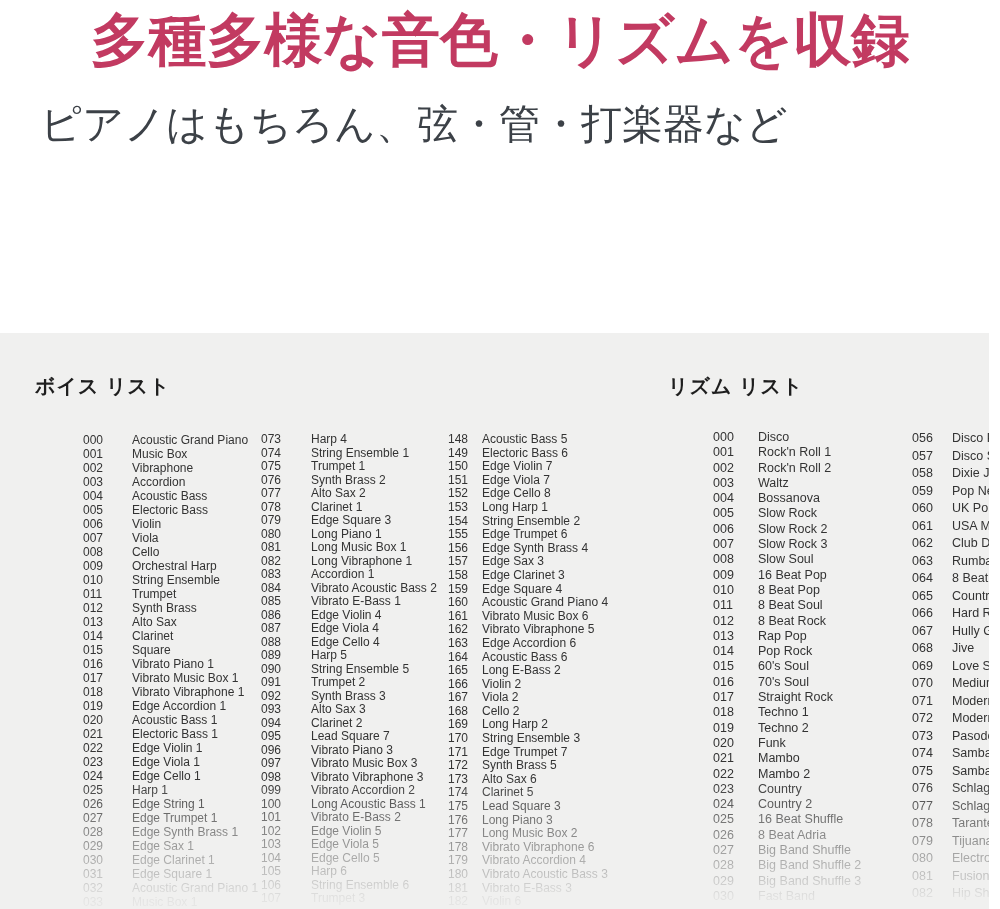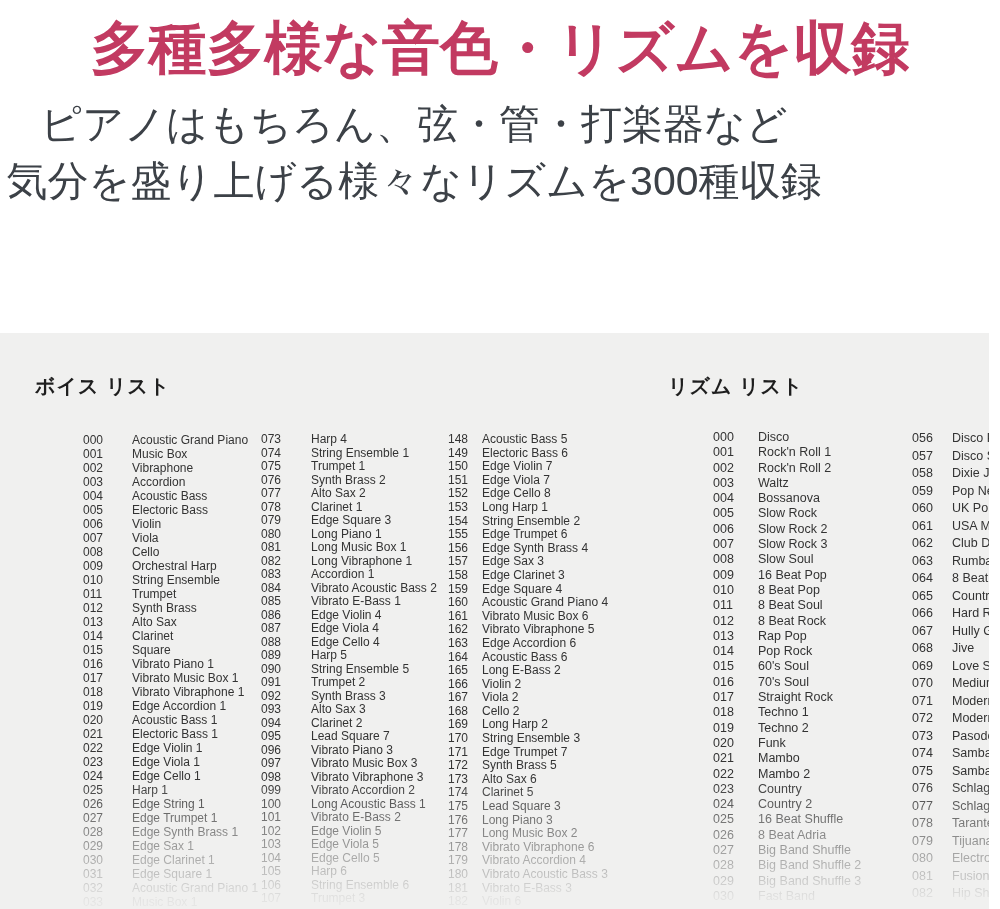--- a/index.html
+++ b/index.html
@@ -2,21 +2,21 @@
 <html style="--accent: #c23a61; --panel-bg: #f0f0ef; --body-text: #3c4147; --list-text: #333333;"><head>
 <meta charset="utf-8">
 <style>
   html,body{margin:0;padding:0;background:#ffffff;}
   #page{
     position:relative;width:1000px;height:909px;overflow:hidden;
     background:#ffffff;
     font-family:"Liberation Sans","DejaVu Sans",sans-serif;
   }
   .page-title{
-    position:absolute;top:12px;left:0;width:1000px;height:74px;
+    position:absolute;top:4px;left:0;width:1000px;height:74px;
     display:flex;align-items:center;justify-content:center;
     font-size:58px;font-weight:900;letter-spacing:0px;
     color:var(--accent,#c23a61);white-space:nowrap;
   }
   .subtitle{
     position:absolute;top:96px;left:0;width:828px;
     text-align:center;color:var(--body-text,#3c4147);
     font-size:41px;line-height:57px;font-weight:500;white-space:nowrap;
   }
   .panel{
@@ -54,21 +54,20 @@
 </style>
 </head>
 <body>
 
 <div id="page">
 
   <div class="page-title">多種多様な音色・リズムを収録</div>
 
   <div class="subtitle">
     <div>ピアノはもちろん、弦・管・打楽器など</div>
-    <div>気分を盛り上げる様々なリズムを300種収録</div>
   </div>
 
   <div class="panel">
     <div class="list-heading" id="voice-heading">ボイス リスト</div>
     <div class="list-heading" id="rhythm-heading">リズム リスト</div>
 
     <div class="col vcol" id="vcol1">
         <div class="row"><span class="num">000</span><span class="nm">Acoustic Grand Piano</span></div>
         <div class="row"><span class="num">001</span><span class="nm">Music Box</span></div>
         <div class="row"><span class="num">002</span><span class="nm">Vibraphone</span></div>

